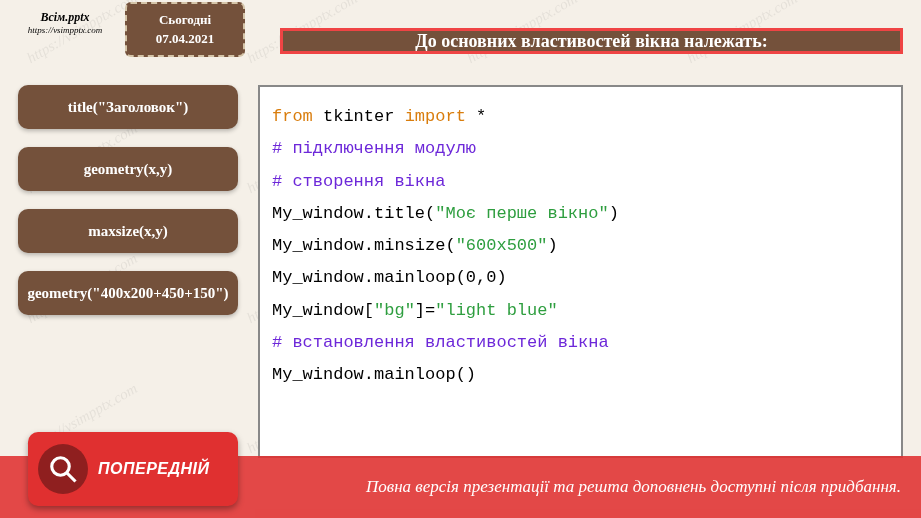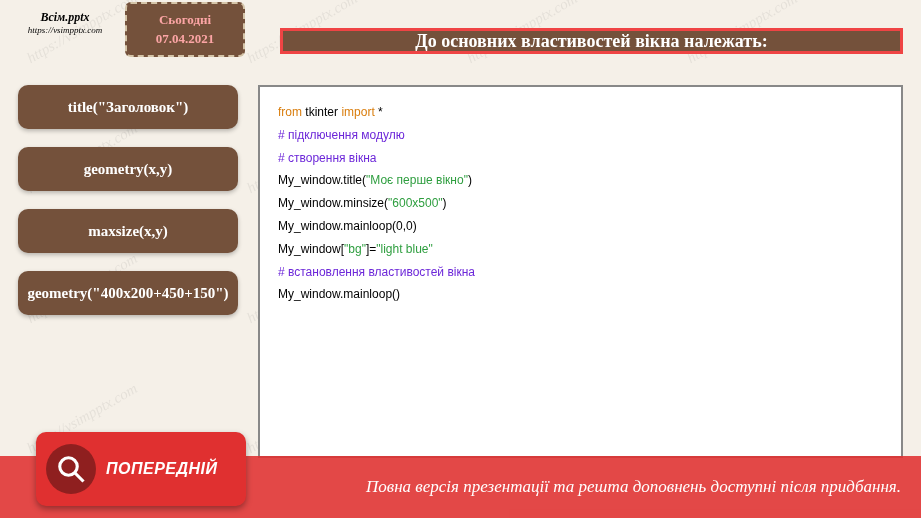--- a/index.html
+++ b/index.html
@@ -45,21 +45,21 @@
 
 .date-badge {
   position: absolute;
   left: 125px;
   top: 2px;
   width: 120px;
   height: 55px;
   background: #74513b;
   border: 2px dashed #d4c4a8;
   border-radius: 6px;
-  color: #fca5a5;
+  color: #ffffff;
   font-size: 13px;
   font-weight: bold;
   display: flex;
   flex-direction: column;
   align-items: center;
   justify-content: center;
   line-height: 1.4;
 }
 
 .heading-bar {
@@ -109,23 +109,23 @@
   align-items: center;
   justify-content: center;
   line-height: 1.25;
   box-shadow: 0 2px 4px rgba(0,0,0,0.25);
 }
 
 .code-panel {
   flex: 1;
   background: #fff;
   border: 2px solid #888;
-  padding: 14px 18px;
-  font-family: Liberation Sans, sans-serif;
-  font-size: 12px;
+  padding: 14px 12px;
+  font-family: Liberation Mono, monospace;
+  font-size: 17px;
   line-height: 1.9;
   overflow: hidden;
 }
 
 .tok-keyword { color: #d97d0d; }
 .tok-comment { color: #6d28d9; }
 .tok-string  { color: #2e9e3f; }
 
 .preview-badge {
   position: absolute;
@@ -134,21 +134,20 @@
   width: 210px;
   height: 74px;
   background: #e03030;
   border-radius: 10px;
   display: flex;
   align-items: center;
   padding: 0 10px;
   gap: 10px;
   z-index: 20;
   box-shadow: 0 3px 6px rgba(0,0,0,0.35);
-  margin-left: 8px;
 }
 .preview-badge .lens {
   width: 50px; height: 50px;
   background: #8f1f1f;
   border-radius: 50%;
   display: flex; align-items: center; justify-content: center;
   flex-shrink: 0;
 }
 .preview-badge .lens svg { width: 30px; height: 30px; }
 .preview-badge .ptxt {

